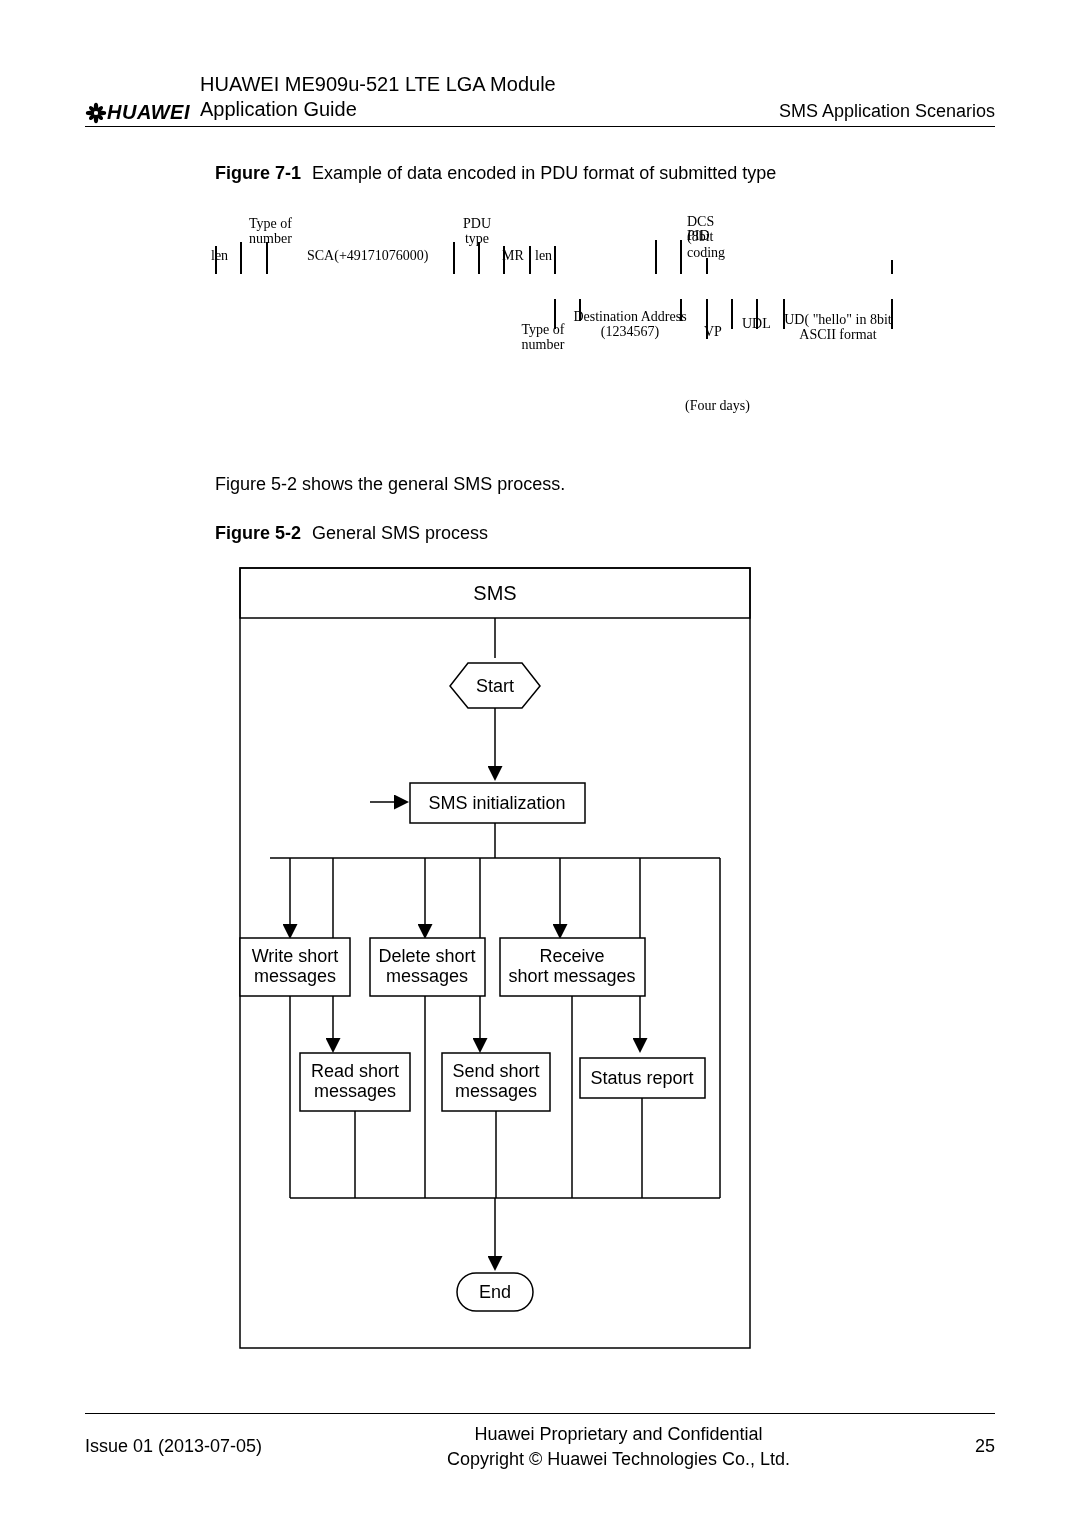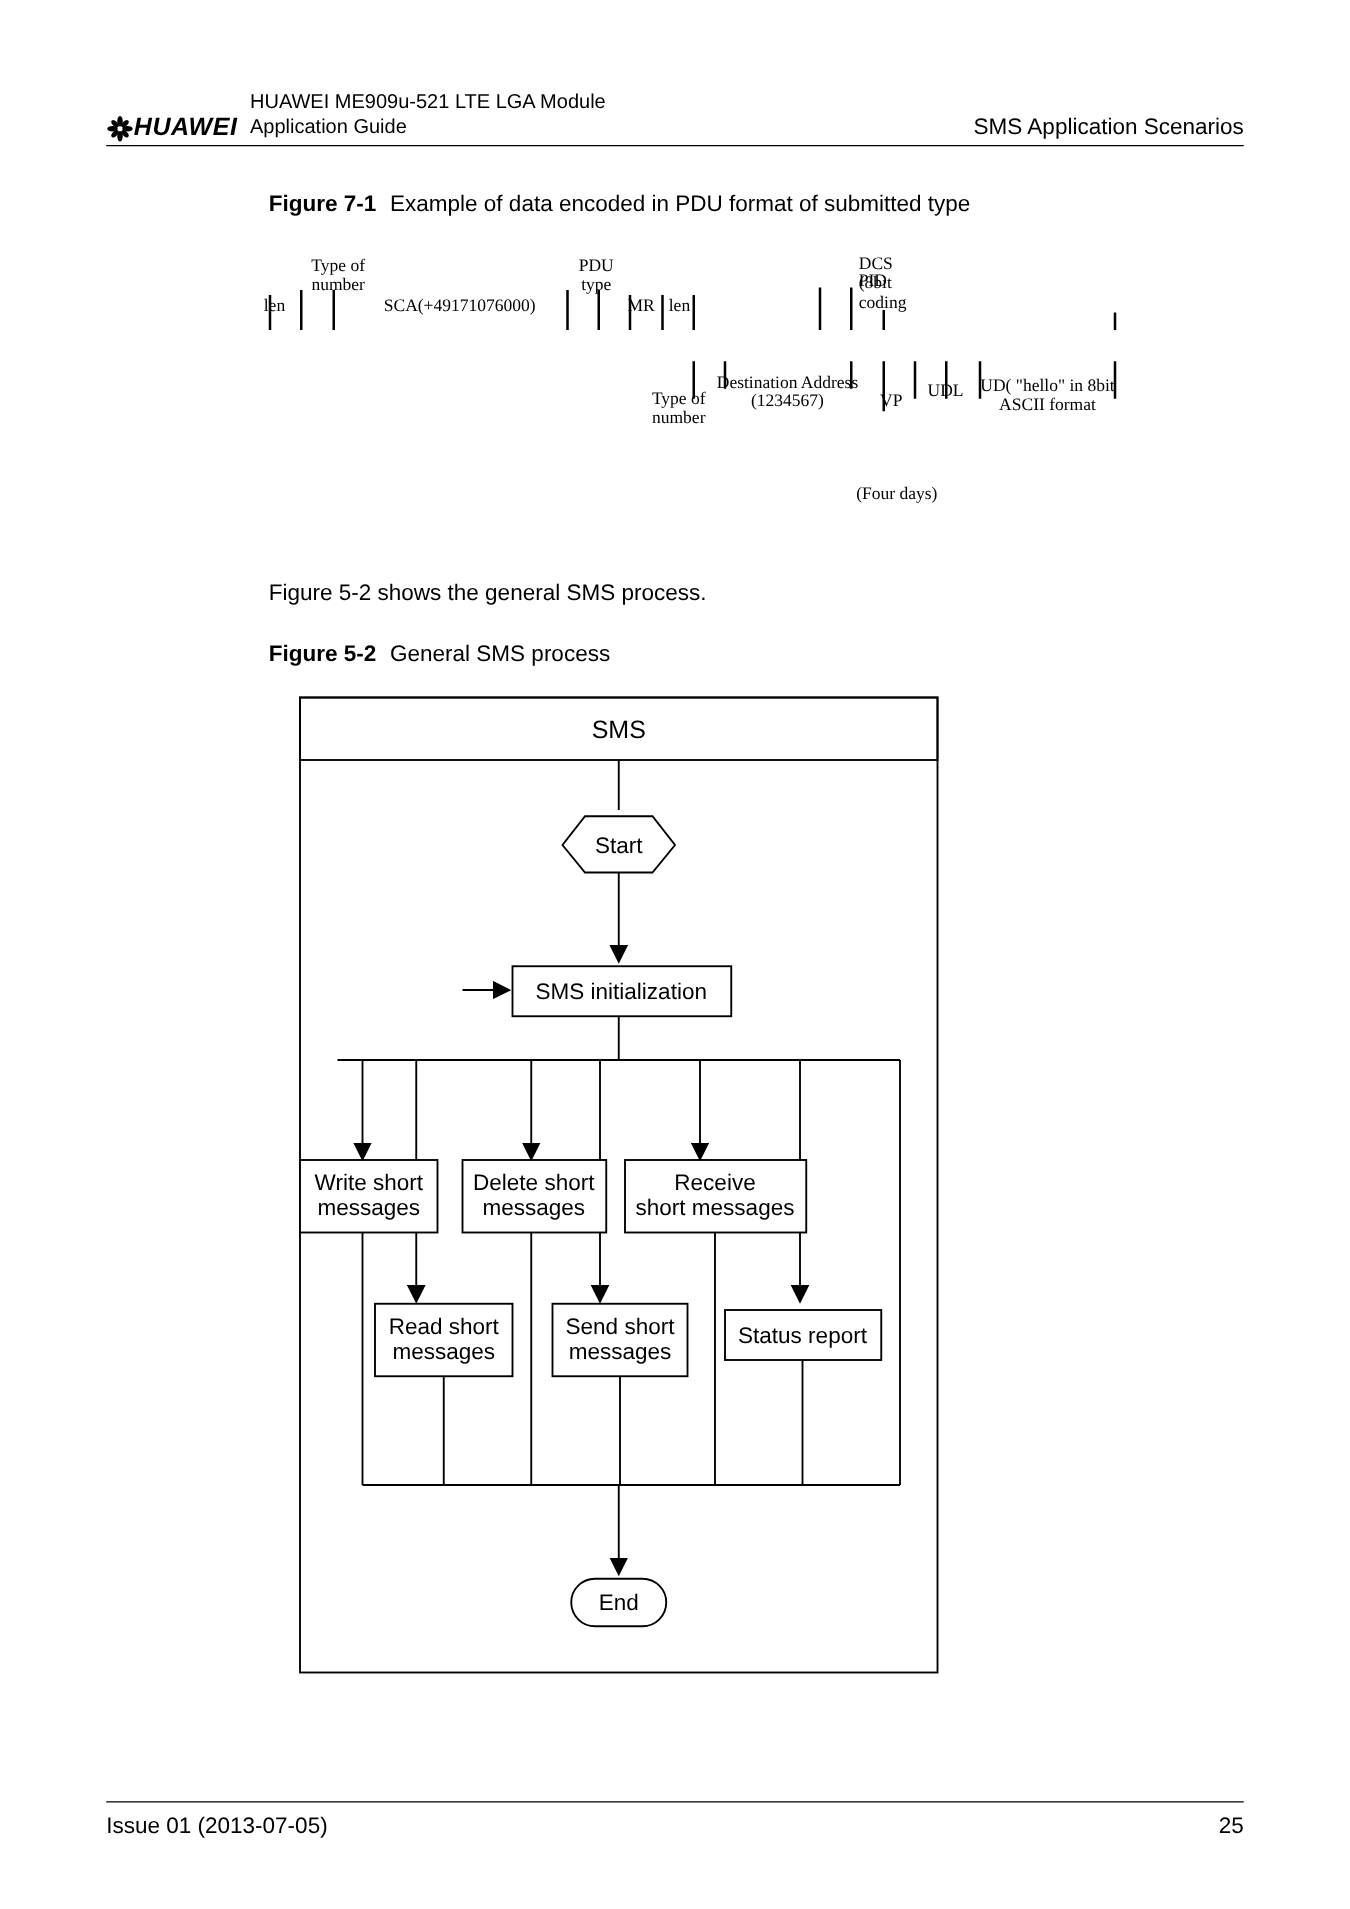--- a/index.html
+++ b/index.html
@@ -20,21 +20,21 @@
   .header {
     display: flex;
     align-items: flex-end;
     justify-content: space-between;
     border-bottom: 1.5px solid #000;
     padding-bottom: 4px;
   }
   .header-left { display: flex; align-items: flex-end; gap: 10px; }
   .logo-wrap { display: flex; align-items: center; margin-bottom: -2px; }
   .logo-text { font-weight: bold; font-style: italic; font-size: 20px; letter-spacing: .5px; }
-  .header-titles { font-size: 16px; line-height: 1.25; }
+  .header-titles { font-size: 20px; line-height: 1.25; }
   .header-right { font-size: 18px; }
   .content { padding-top: 36px; padding-left: 130px; padding-right: 0; }
 
   .fig-caption { font-size: 18px; margin-bottom: 14px; }
   .fig-caption b { margin-right: 6px; }
 
   
   .pdu {
     position: relative;
     width: 680px;
@@ -248,17 +248,21 @@
         <line x1="150" y1="244" x2="150" y2="244" stroke="#000"></line>
       </svg>
     </div>
 
   </div>
 
   <div class="footer">
     <div class="footer-line"></div>
     <div class="footer-row">
       <div>Issue 01 (2013-07-05)</div>
+      <div class="footer-center">
+        <div>Huawei Proprietary and Confidential</div>
+        <div>Copyright © Huawei Technologies Co., Ltd.</div>
+      </div>
       <div>25</div>
     </div>
   </div>
 
 </div>
 
 </body></html>

